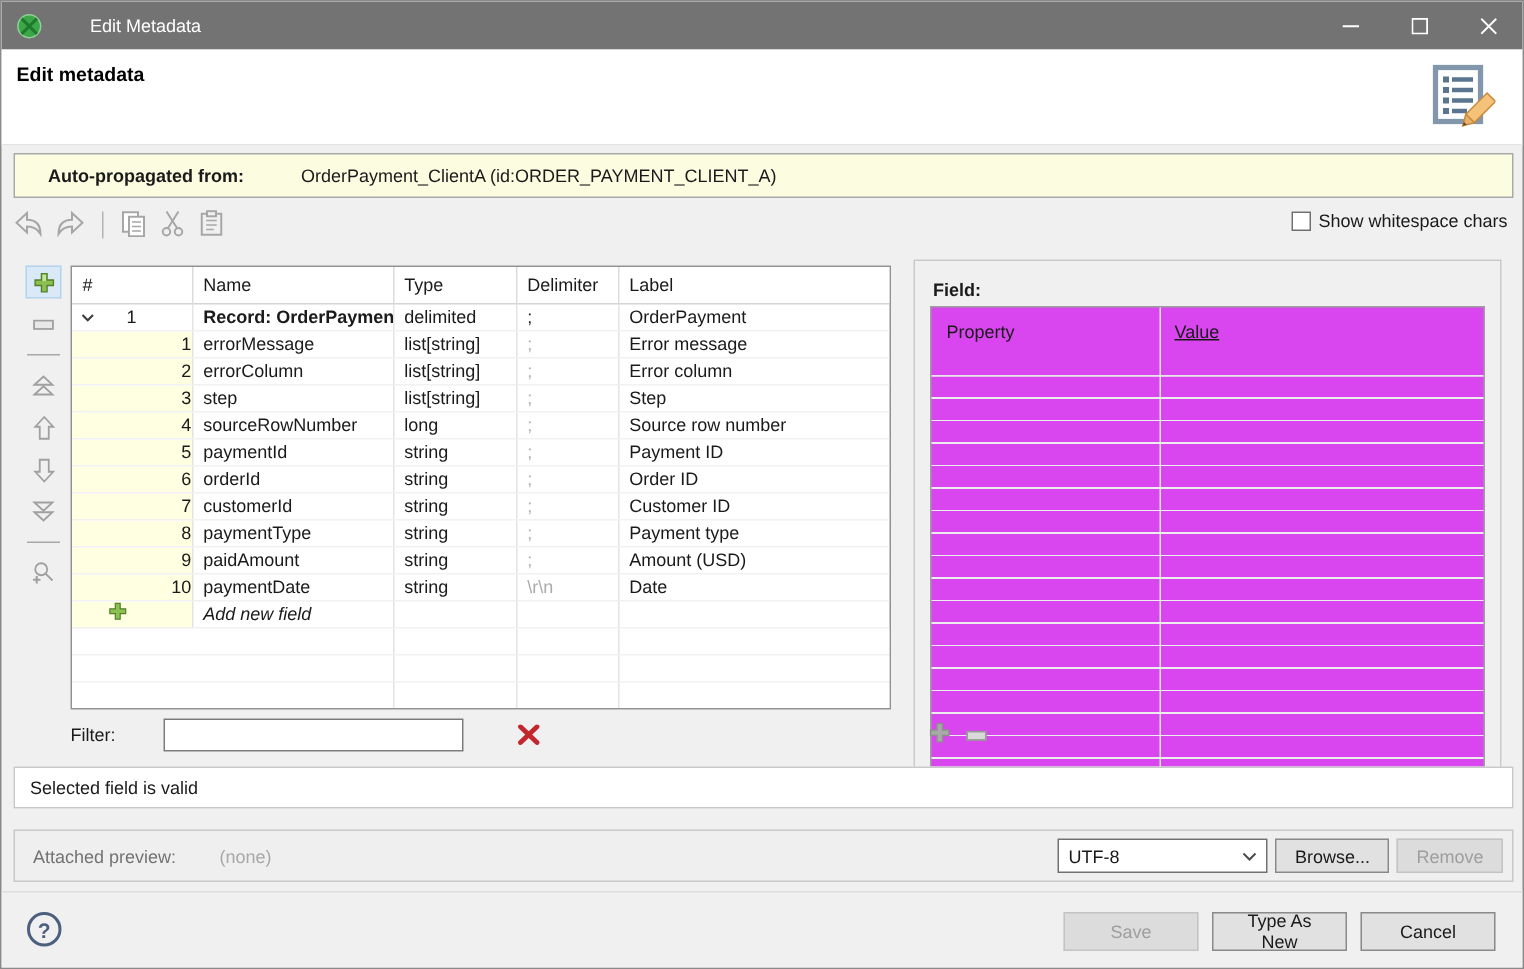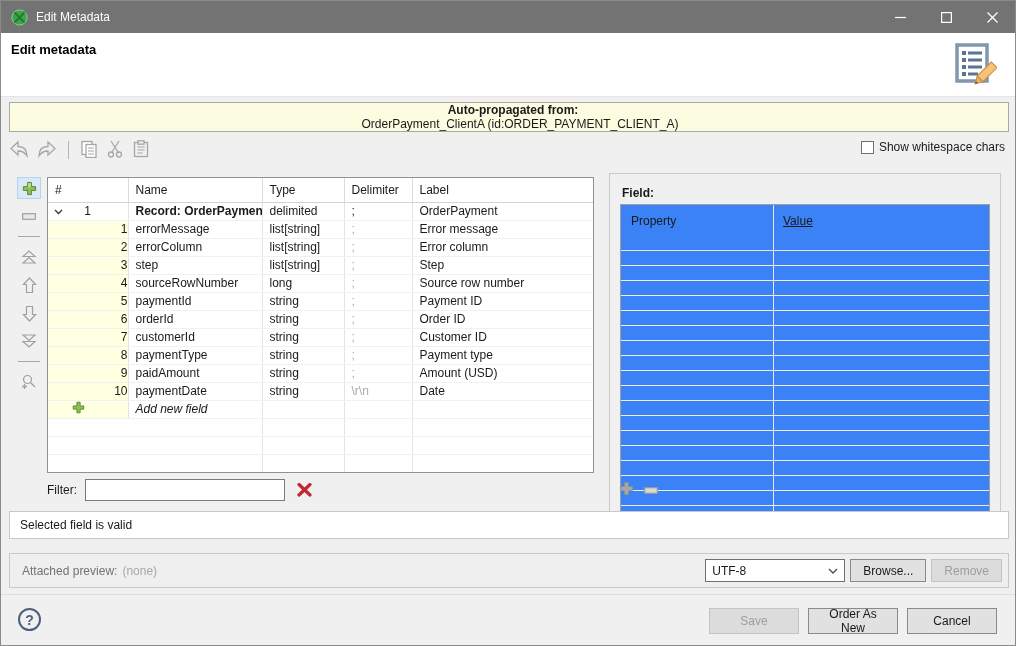--- a/index.html
+++ b/index.html
@@ -1,34 +1,34 @@
 <!DOCTYPE html>
 <html><head>
 <meta charset="utf-8">
 <style>
   * { margin:0; padding:0; box-sizing:border-box; }
   html,body { width:1016px; height:646px; }
   body { font-family:"Liberation Sans","DejaVu Sans",sans-serif; font-size:12px; color:#1a1a1a; background:#f0f0f0; }
   .window { position:relative; width:1016px; height:646px; background:#f0f0f0; border:1px solid #8a8a8a; overflow:hidden; }
-  .abs { position:absolute; }
+  .abs { position:absolute;gap:24px; }
 
   
   .titlebar { left:0; top:0; width:100%; height:32px; background:#737373; display:flex; align-items:center; }
   .titlebar .logo { margin:0 8px 0 10px; display:flex; }
   .titlebar .title { color:#ffffff; font-size:12px; }
   .win-controls { position:absolute; right:0; top:0; height:32px; display:flex; }
   .win-btn { width:46px; height:32px; display:flex; align-items:center; justify-content:center; }
 
   
   .header { left:0; top:32px; width:100%; height:64px; background:#ffffff; border-bottom:1px solid #e4e4e4; }
   .header-title { position:absolute; left:10px; top:9px; font-weight:bold; font-size:13px; color:#000; }
   .header-icon { position:absolute; right:18px; top:8px; }
 
   
-  .banner { left:8px; top:101px; width:1000px; height:30px; background:#fcfce1; border:1px solid #a9a9a9; display:flex; align-items:center; padding-left:22px;flex-direction:column; }
+  .banner { left:8px; top:101px; width:1000px; height:30px; background:#fcfce1; border:1px solid #a9a9a9; display:flex; align-items:center; padding-left:22px; }
   .banner b { margin-right:14px; }
 
   
   .toolbar { left:8px; top:137px; width:640px; height:24px; display:flex; align-items:center; gap:8px; }
   .tb-sep { width:1px; height:18px; background:#b4b4b4; margin:0 3px; }
   .checkbox-row { right:10px; top:139px; display:flex; align-items:center; gap:5px; }
   .cb-box { width:13px; height:13px; background:#ffffff; border:1px solid #707070; display:inline-block; }
 
   
   .side-toolbar { left:12px; top:176px; width:32px; display:flex; flex-direction:column; align-items:center; gap:6px; }
@@ -56,21 +56,21 @@
 
   
   .filter-row { left:46px; top:478px; display:flex; align-items:center; }
   .filter-row label { margin-right:8px; }
   .filter-input { width:200px; height:22px; border:1px solid #7a7a7a; background:#fff; padding:0 4px; font-family:inherit; font-size:12px; }
   .filter-clear { margin-left:12px; display:flex; }
 
   
   .field-panel { left:608px; top:172px; width:392px; height:360px; border:1px solid #c9c9c9; background:#f0f0f0; }
   .field-title { position:absolute; left:12px; top:12px; font-weight:bold; }
-  .prop-table { position:absolute; left:10px; top:30px; right:10px; bottom:8px; background:#3b82f6; border:1px solid #9e9e9e; }
+  .prop-table { position:absolute; left:10px; top:30px; right:10px; bottom:8px; background:#d946ef; border:1px solid #9e9e9e; }
   .prop-head { position:absolute; left:0; top:0; right:0; height:46px; border-bottom:1px solid #e6e6e6; }
   .prop-head .ph { position:absolute; top:9px; }
   .prop-head .ph1 { left:10px; }
   .prop-head .ph2 { left:162px;text-decoration:underline; }
   .prop-vline { position:absolute; left:152px; top:0; bottom:0; width:1px; background:#e6e6e6; }
   .prop-rows { position:absolute; left:0; top:46px; right:0; bottom:0;
       background-image:repeating-linear-gradient(to bottom, transparent 0 14px, #ededed 14px 15px); }
   .panel-icons { left:618px; top:480px; display:flex; gap:10px; align-items:center; }
 
   
@@ -406,18 +406,18 @@
       </div>
       <button class="btn">Browse...</button>
       <button class="btn disabled">Remove</button>
     </div>
   </div>
 
   <div class="footer abs">
     <div class="help-btn">?</div>
     <div class="footer-btns">
       <button class="btn disabled">Save</button>
-      <button class="btn">Order As New</button>
+      <button class="btn">Type As New</button>
       <button class="btn">Cancel</button>
     </div>
   </div>
 
 </div>
 
 </body></html>

